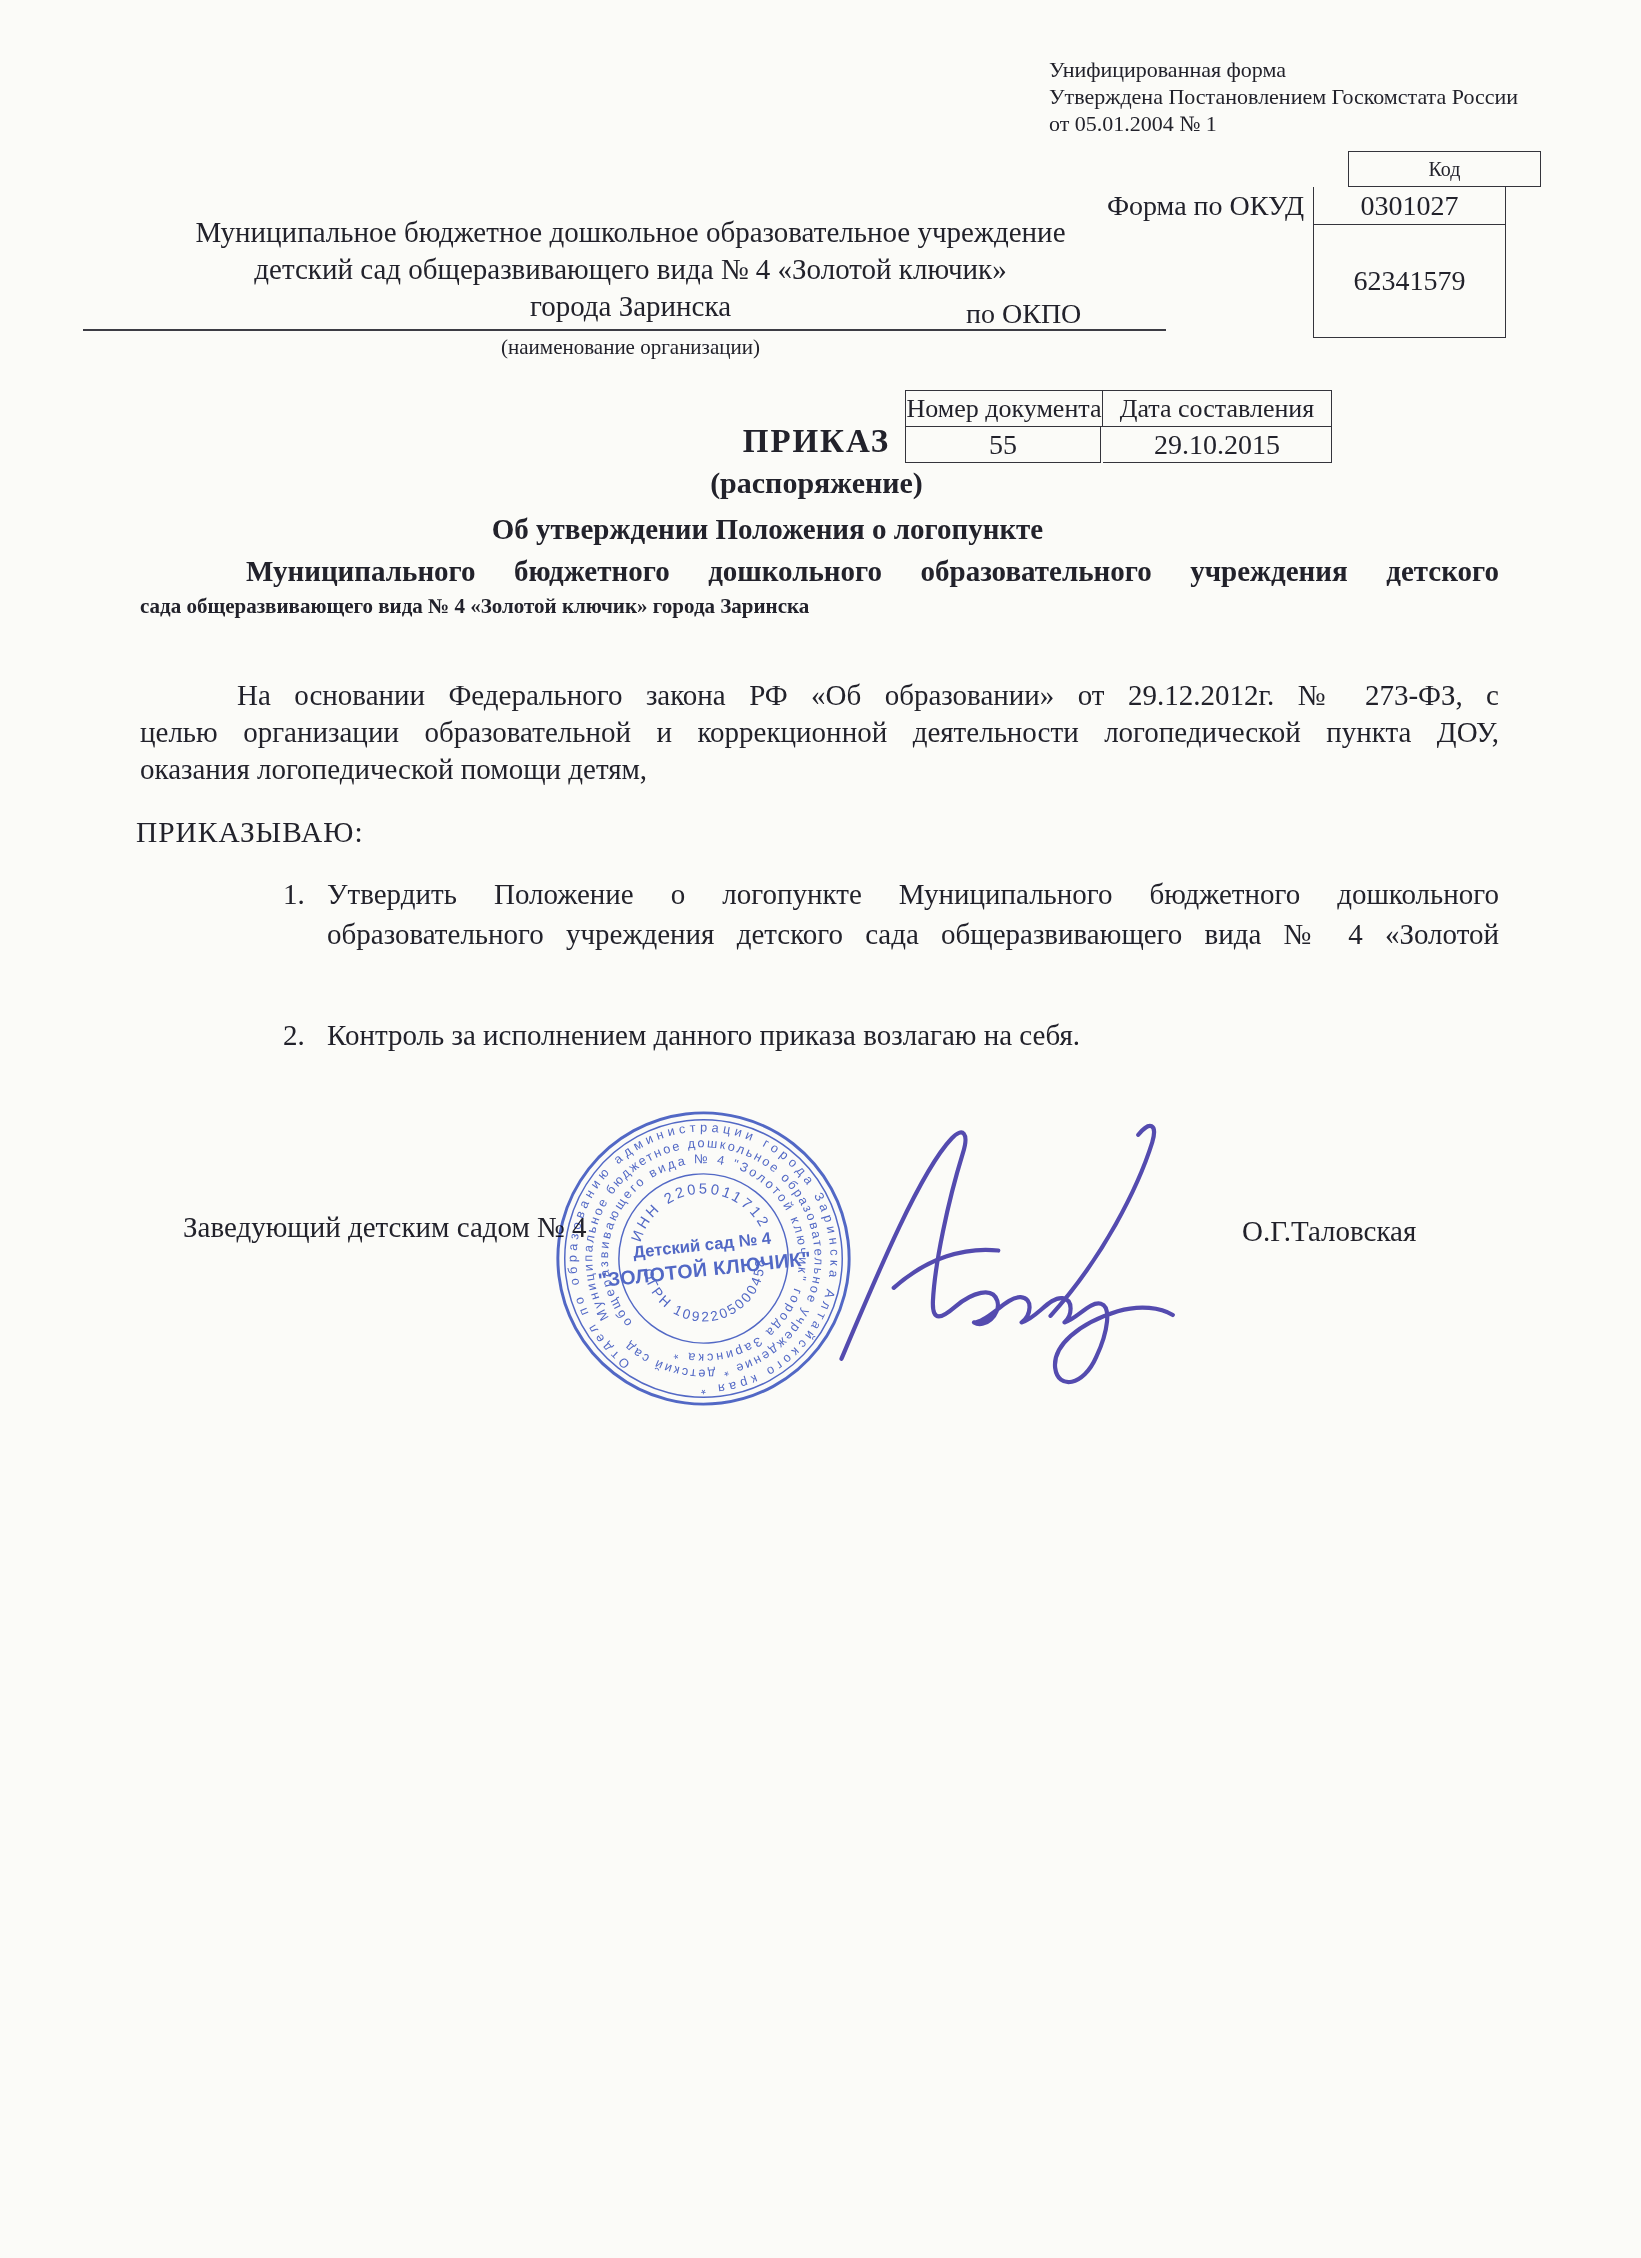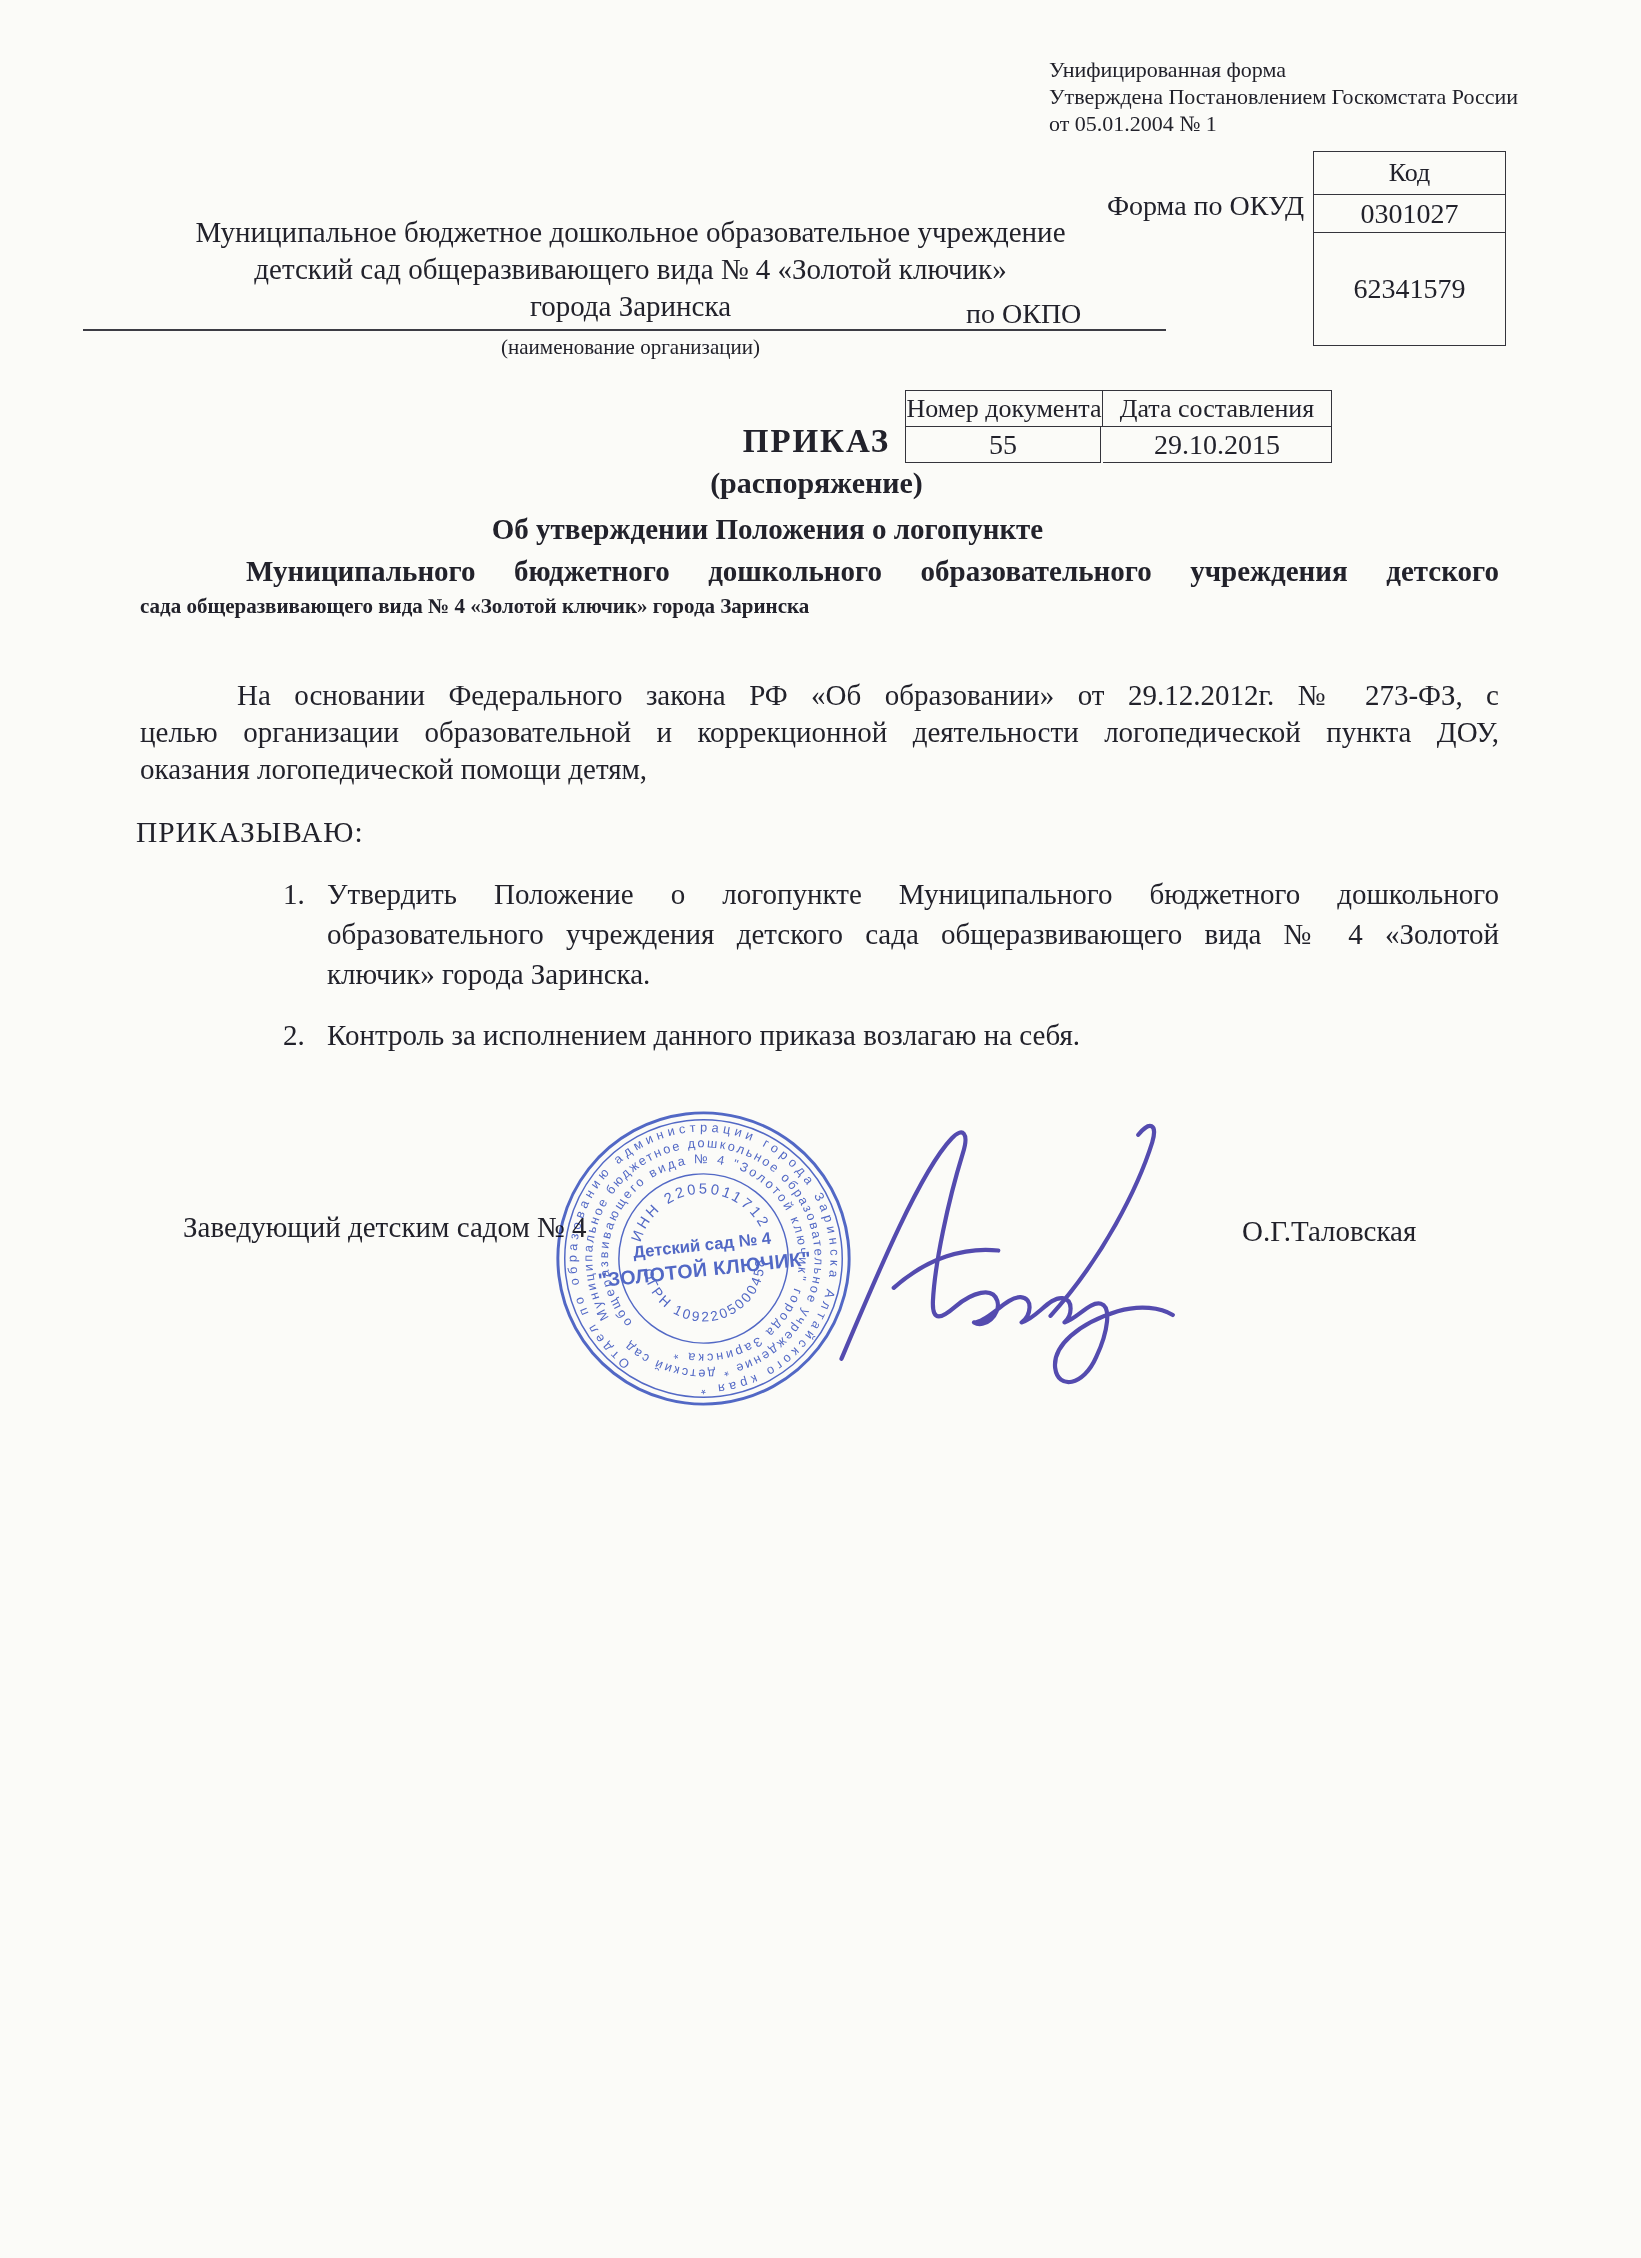--- a/index.html
+++ b/index.html
@@ -10,21 +10,21 @@
     color:#22222b;
     overflow:hidden;
   }
   .abs{position:absolute;}
   
   .form-note{left:1049px;top:56px;font-size:22px;line-height:27px;width:483px;}
   
   .codes-table{left:1313px;top:151px;width:193px;}
   .codes-table .cell{border:1.9px solid #34343c;box-sizing:border-box;width:193px;
     display:flex;align-items:center;justify-content:center;}
-  .ct-header{height:44px;font-size:26px;}
+  .ct-header{height:36px;font-size:20px;margin-left:35px;}
   .ct-okud{height:38px;border-top:0 !important;font-size:28px;}
   .ct-okpo{height:113px;border-top:0 !important;font-size:28px;}
   .okud-label{left:966px;top:190px;width:338px;text-align:right;font-size:28px;}
   .okpo-label{left:966px;top:298px;width:338px;text-align:left;font-size:28px;}
   
   .org-block{left:92px;top:214px;width:1077px;text-align:center;font-size:29px;line-height:37px;}
   .org-underline{left:83px;top:329px;width:1083px;height:1.9px;background:#3c3c44;}
   .org-caption{left:92px;top:335px;width:1077px;text-align:center;font-size:21px;}
   
   .doc-table{left:905px;top:390px;display:flex;}
@@ -108,21 +108,20 @@
   <div>оказания логопедической помощи детям,</div>
 </div>
 
 <div class="abs decree-word">ПРИКАЗЫВАЮ:</div>
 
 <div class="abs list-item item-1">
   <div class="li-num">1.</div>
   <div class="li-body">
     <div class="jline">Утвердить Положение о логопункте Муниципального бюджетного дошкольного</div>
     <div class="jline">образовательного учреждения детского сада общеразвивающего вида № 4 «Золотой</div>
-    <div>ключик» города Заринска.</div>
   </div>
 </div>
 
 <div class="abs list-item item-2">
   <div class="li-num">2.</div>
   <div class="li-body">
     <div>Контроль за исполнением данного приказа возлагаю на себя.</div>
   </div>
 </div>
 

